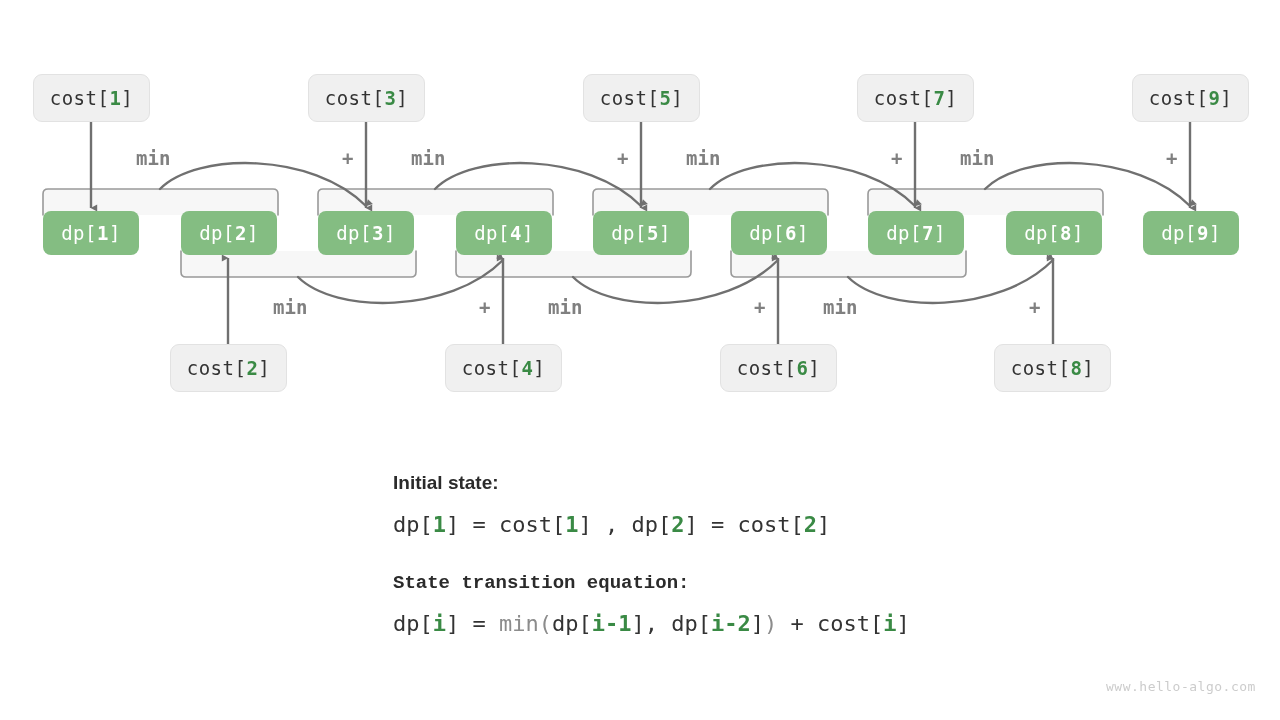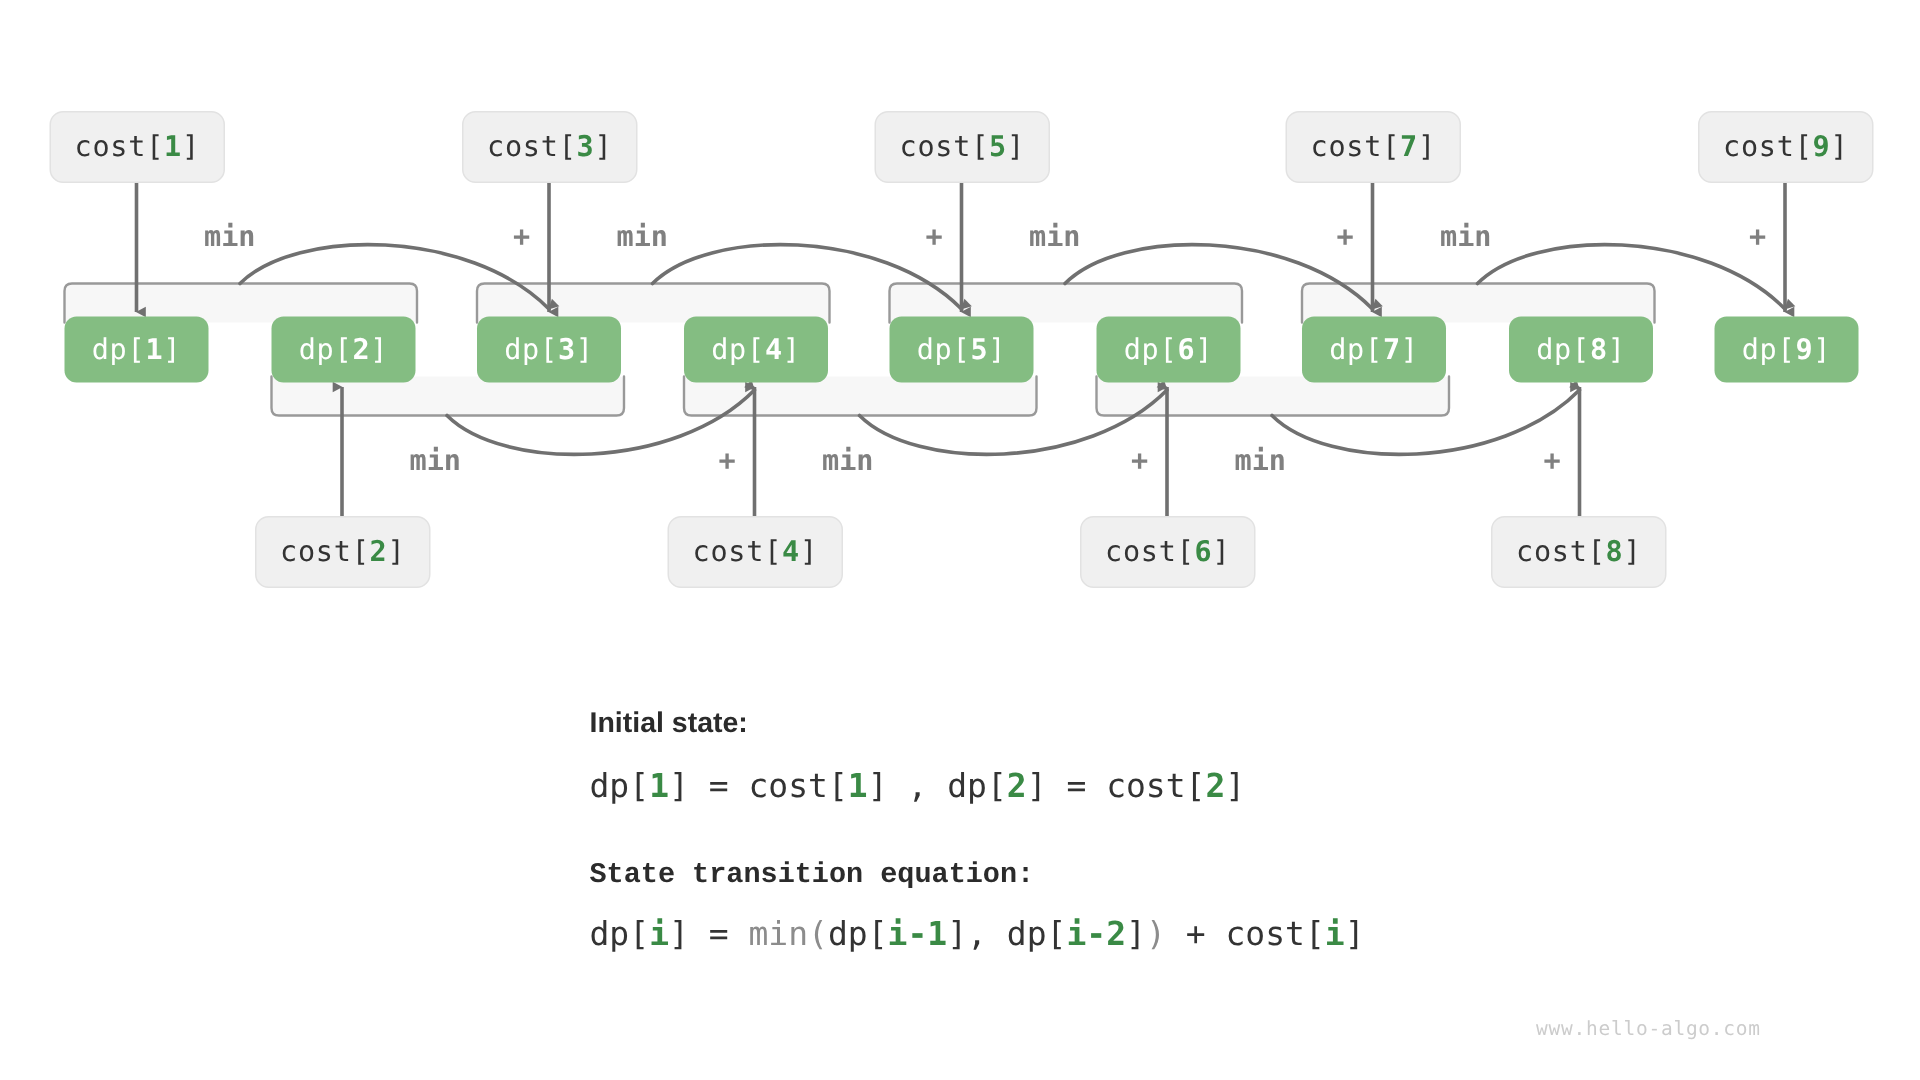--- a/index.html
+++ b/index.html
@@ -194,14 +194,14 @@
       <div class="op-label" style="left: 1029px; top: 296px;">+</div>
     </div>
 
   <div class="text-block">
     <div class="caption-head" style="left:393px; top:472px;">Initial state:</div>
     <div class="caption-eq" id="initial-state-equation" style="left:393px; top:512px;"><span style="color: rgb(51, 51, 51);">dp[</span><span style="color: rgb(58, 138, 69); font-weight: bold;">1</span><span style="color: rgb(51, 51, 51);">] = cost[</span><span style="color: rgb(58, 138, 69); font-weight: bold;">1</span><span style="color: rgb(51, 51, 51);">] , dp[</span><span style="color: rgb(58, 138, 69); font-weight: bold;">2</span><span style="color: rgb(51, 51, 51);">] = cost[</span><span style="color: rgb(58, 138, 69); font-weight: bold;">2</span><span style="color: rgb(51, 51, 51);">]</span></div>
     <div class="caption-head" style="left:393px; top:572px;font-family:Liberation Mono, monospace;">State transition equation:</div>
     <div class="caption-eq" id="transition-equation" style="left:393px; top:611px;"><span style="color: rgb(51, 51, 51);">dp[</span><span style="color: rgb(58, 138, 69); font-weight: bold;">i</span><span style="color: rgb(51, 51, 51);">] = </span><span style="color: rgb(140, 140, 140);">min(</span><span style="color: rgb(51, 51, 51);">dp[</span><span style="color: rgb(58, 138, 69); font-weight: bold;">i-1</span><span style="color: rgb(51, 51, 51);">], </span><span style="color: rgb(51, 51, 51);">dp[</span><span style="color: rgb(58, 138, 69); font-weight: bold;">i-2</span><span style="color: rgb(51, 51, 51);">]</span><span style="color: rgb(140, 140, 140);">)</span><span style="color: rgb(51, 51, 51);"> + cost[</span><span style="color: rgb(58, 138, 69); font-weight: bold;">i</span><span style="color: rgb(51, 51, 51);">]</span></div>
   </div>
 
-  <div class="watermark" style="left:1024px; top:679px;">www.hello-algo.com</div>
+  <div class="watermark" style="left:1106px; top:679px;">www.hello-algo.com</div>
 </div>
 
 </body></html>

